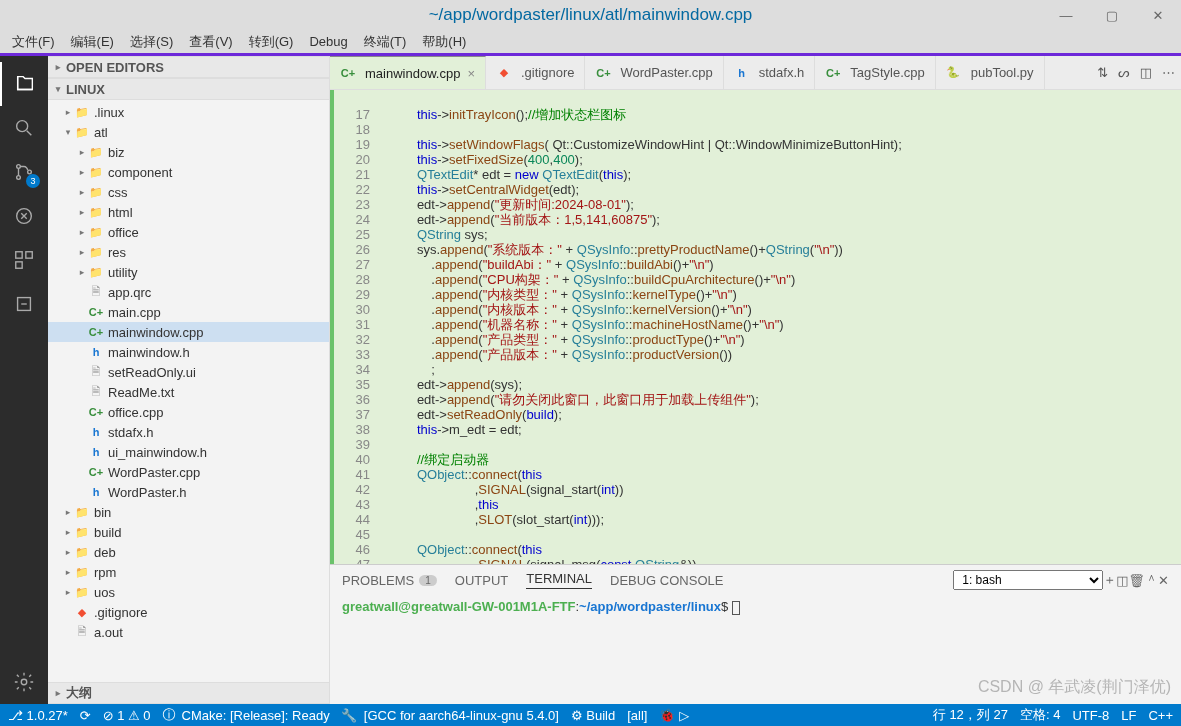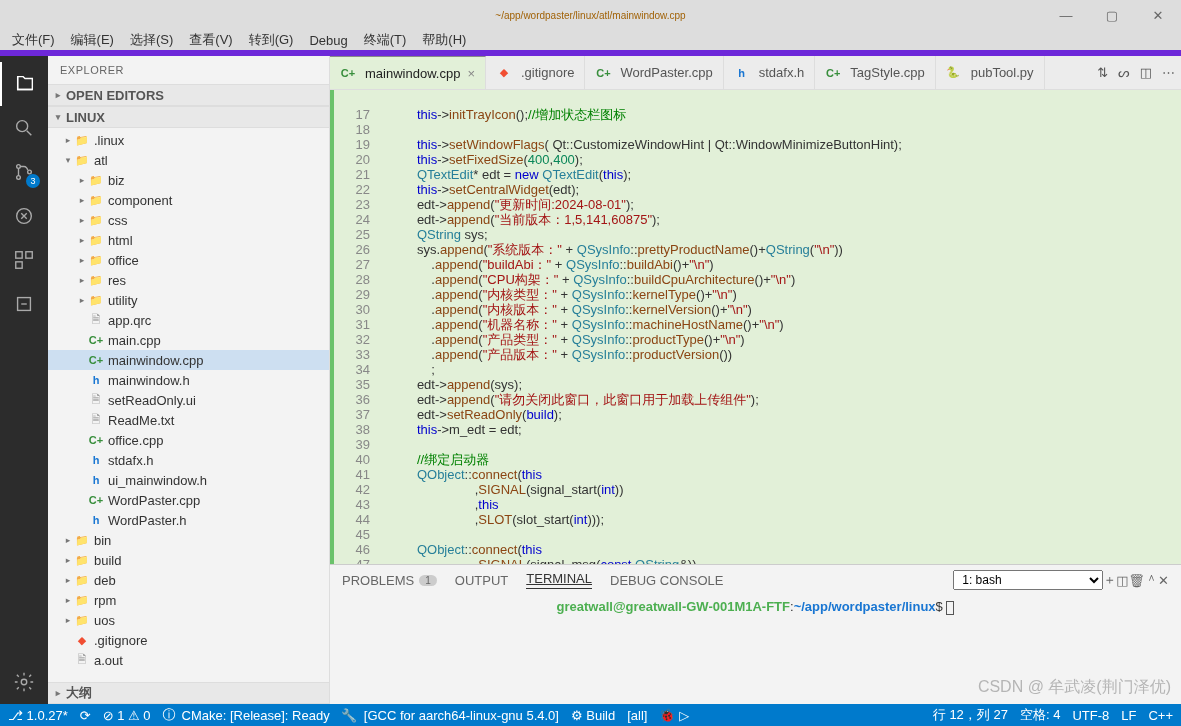--- a/index.html
+++ b/index.html
@@ -1,21 +1,21 @@
 <!DOCTYPE html>
 <html><head>
 <meta charset="utf-8">
 <style>
 * { margin:0; padding:0; box-sizing:border-box; font-family:"Segoe UI","Microsoft YaHei",sans-serif; font-size:13px; }
 body { width:1181px; height:726px; display:flex; flex-direction:column; background:#fff; color:#333; overflow:hidden; }
 .titlebar { height:30px; background:#ddd; display:flex; align-items:center; justify-content:center; position:relative; }
-.titlebar .title { font-size:10px; color:#a16207; }
+.titlebar .title { font-size:17px; color:#0369a1; }
 .winctrls { position:absolute; right:0; top:0; display:flex; }
 .winbtn { width:46px; height:30px; display:flex; align-items:center; justify-content:center; color:#666; }
-.menubar { height:26px; background:#ddd; display:flex; align-items:center; padding:0 6px; gap:4px; border-bottom:6px solid #6d28d9; }
+.menubar { height:26px; background:#ddd; display:flex; align-items:center; padding:0 6px; gap:4px; border-bottom:3px solid #6d28d9; }
 .menubar span { padding:2px 6px; color:#333; }
 .main { flex:1; display:flex; overflow:hidden; }
 .activitybar { width:48px; background:#2c2c2c; display:flex; flex-direction:column; align-items:center; padding-top:6px; }
 .abicon { width:48px; height:44px; display:flex; align-items:center; justify-content:center; color:#aaa; position:relative; }
 .abicon.active { border-left:2px solid #fff; color:#fff; }
 .abicon .badge { position:absolute; bottom:6px; left:26px; background:#007acc; color:#fff; border-radius:50%; width:14px; height:14px; font-size:9px; display:flex; align-items:center; justify-content:center; }
 .abspacer { flex:1; }
 .sidebar { width:282px; background:#f3f3f3; border-right:1px solid #ddd; display:flex; flex-direction:column; overflow:hidden; }
 .sbheader { height:28px; display:flex; align-items:center; padding:0 12px; color:#666; font-size:11px; letter-spacing:0.5px; background:#f3f3f3; }
 .sbsection { height:22px; display:flex; align-items:center; padding:0 4px; color:#555; font-size:11px; background:#e8e8e8; border-top:1px solid #ddd; border-bottom:1px solid #ddd; font-weight:600; }
@@ -46,25 +46,25 @@
 .tok-this { color:#0000cd; }
 .tok-fn { color:#8b4513;margin-top:32px; }
 .tok-num { color:#098658; }
 .tok-str { color:#a31515; }
 .tok-kw { color:#0000cd; }
 .tok-cmt { color:#008000; }
 .tok-type { color:#267f99; }
 .panel { height:140px; border-top:1px solid #ccc; background:#f3f3f3; display:flex; flex-direction:column; }
 .paneltabs { height:30px; display:flex; align-items:center; padding:0 12px; gap:18px; color:#666; font-size:11px; }
 .paneltabs .ptab { display:flex; align-items:center; gap:5px; }
-.paneltabs .ptab.active { color:#333; border-bottom:1px solid #333; padding-bottom:2px;text-decoration:underline; }
+.paneltabs .ptab.active { color:#333; border-bottom:1px solid #333; padding-bottom:2px; }
 .pcount { background:#ccc; border-radius:8px; padding:0 6px; font-size:10px; }
 .panelright { margin-left:auto; display:flex; align-items:center; }
 .panelright select { font-size:12px; padding:1px 4px; width:150px; }
-.termout { flex:1; background:#f3f3f3; font-family:Consolas,monospace; padding:4px 12px; font-size:13px;text-align:center; }
+.termout { flex:1; background:#f3f3f3; font-family:Consolas,monospace; padding:4px 12px; font-size:13px; }
 .term-user { color:#4caf50; font-weight:600; }
 .term-path { color:#1976d2; font-weight:600; }
 .term-cursor { display:inline-block; width:8px; height:14px; border:1px solid #555; vertical-align:middle; }
 .statusbar { height:22px; background:#007acc; color:#fff; display:flex; align-items:center; font-size:12px; padding:0 8px; gap:12px; }
 .sbitem { display:flex; align-items:center; gap:3px; }
 .sbspacer { flex:1; }
 .watermark { position:absolute; right:10px; bottom:28px; color:rgba(120,120,120,0.5); font-size:16px; pointer-events:none; }
 svg { display:block; }
 </style>
 </head>
@@ -136,21 +136,20 @@
     <div class="abspacer"></div>
     <div class="abicon">
         <svg width="22" height="22" viewBox="0 0 24 24" fill="none" stroke="currentColor" stroke-width="1.5">
           <circle cx="12" cy="12" r="3"></circle>
           <path d="M12 2v3M12 19v3M4.2 4.2l2.1 2.1M17.7 17.7l2.1 2.1M2 12h3M19 12h3M4.2 19.8l2.1-2.1M17.7 6.3l2.1-2.1"></path>
         </svg>
       </div>
   </div>
 
   <div class="sidebar">
-    <div class="sbheader">EXPLORER</div>
     <div class="sbsection">
         <span class="chev">▸</span>
         <span>OPEN EDITORS</span>
       </div>
     <div class="sbsection">
         <span class="chev">▾</span>
         <span>LINUX</span>
       </div>
     <div class="tree" id="tree">
         <div class="trow" style="padding-left: 14px;">

